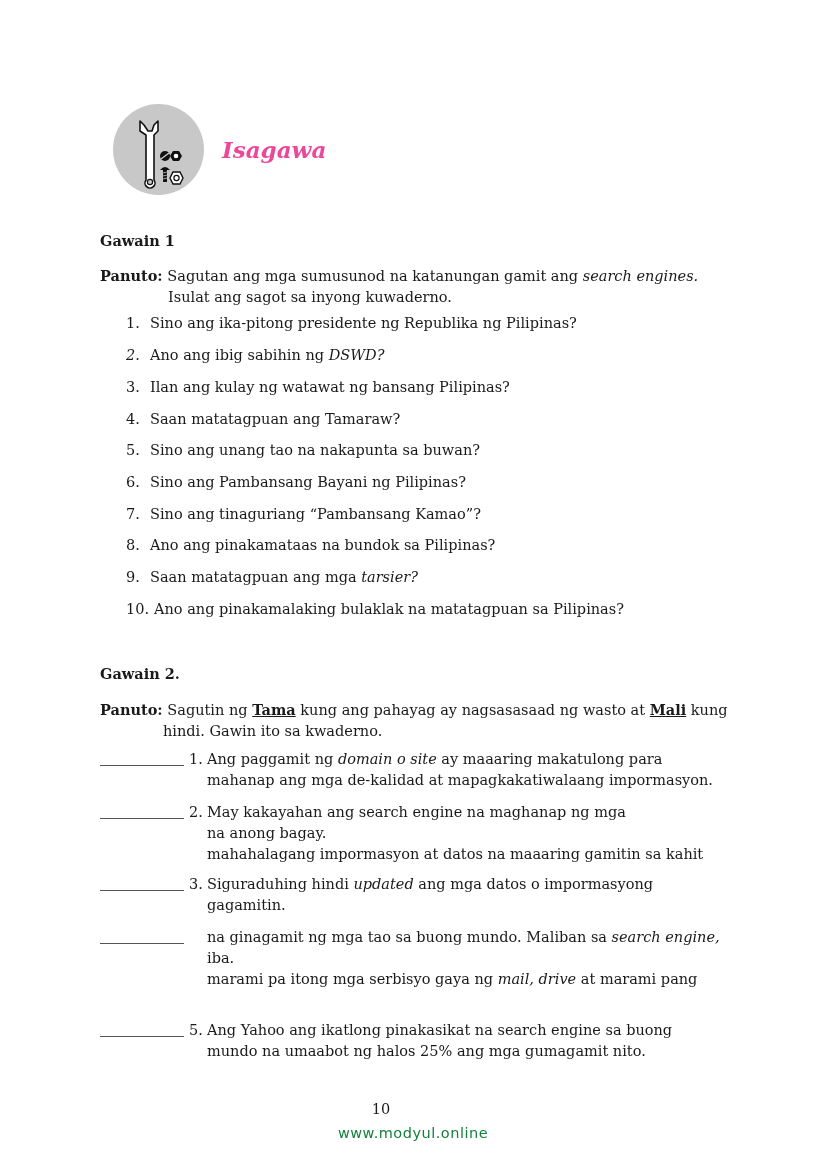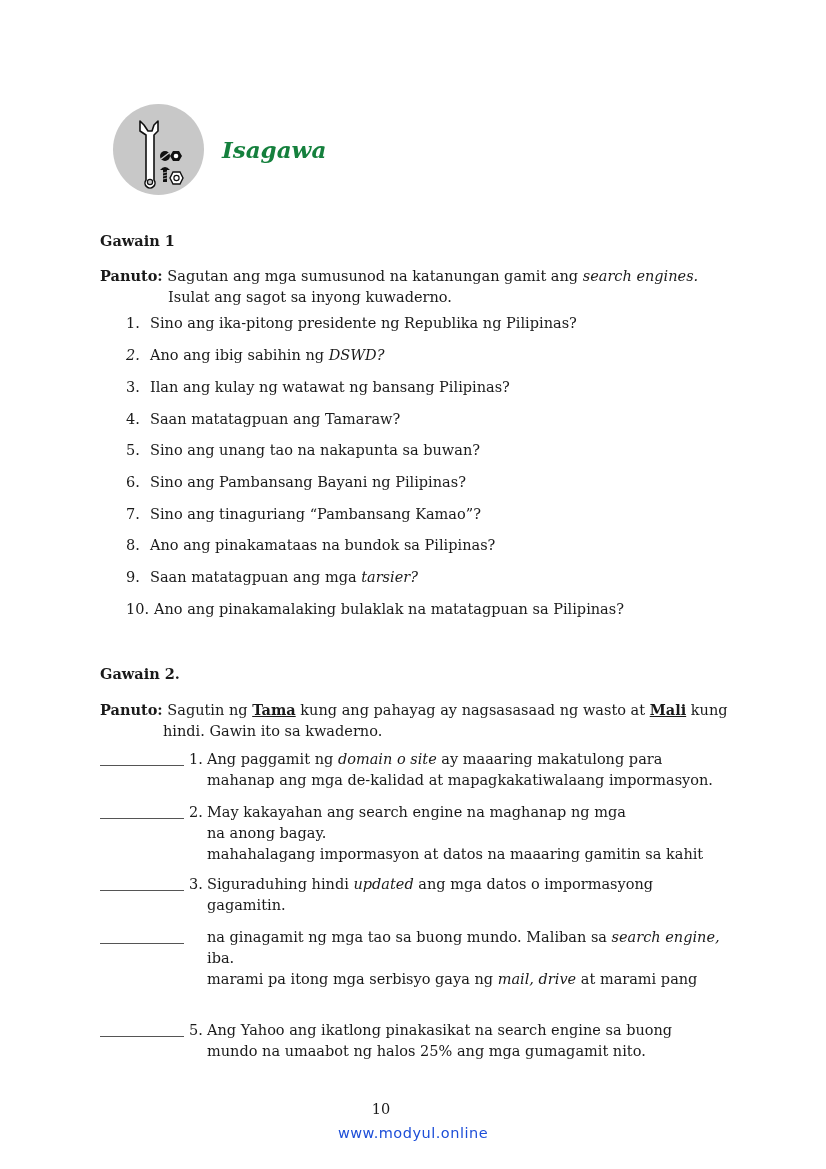--- a/index.html
+++ b/index.html
@@ -1,32 +1,32 @@
 <!DOCTYPE html>
 <html><head>
   <meta charset="utf-8">
   <style>
     html, body { margin: 0; padding: 0; background: #ffffff; }
     body { width: 826px; height: 1169px; position: relative; overflow: hidden;
            font-family: "DejaVu Serif", "Liberation Serif", serif; color: #1a1a1a; }
     .abs { position: absolute; }
     .icon-circle { left: 113px; top: 104px; width: 91px; height: 91px; border-radius: 50%; background: #c8c8c8; }
     .icon-circle svg { width: 91px; height: 91px; display: block; }
-    .title { left: 222px; top: 136px; font-family: "DejaVu Serif", serif; font-weight: bold; font-style: italic; font-size: 23px; color: #15803d; }
+    .title { left: 222px; top: 136px; font-family: "DejaVu Serif", serif; font-weight: bold; font-style: italic; font-size: 23px; color: #ec4899; }
     .heading { font-weight: bold; font-size: 14.5px; }
     .txt { font-size: 14.5px; line-height: 28px; }
     .panuto-label { font-weight: bold; }
     .q { left: 126px; font-size: 14.5px; }
     .q .num { display: inline-block; width: 24px; }
     .blank { left: 100px; width: 84px; border-bottom: 1px solid #555; height: 0; }
     .item { left: 189px; font-size: 14.5px; line-height: 21px; }
     .item .num { display: inline-block; width: 18px; }
     .item .cont { padding-left: 18px; }
     .pagenum { left: 0; width: 762px; text-align: center; top: 1101px; font-size: 14.5px; }
-    .watermark { left: 0; width: 826px; text-align: center; top: 1125px; font-family: "DejaVu Sans", sans-serif; font-size: 14.5px; color: #1d4ed8; letter-spacing: 0.5px; }
+    .watermark { left: 0; width: 826px; text-align: center; top: 1125px; font-family: "DejaVu Sans", sans-serif; font-size: 14.5px; color: #15803d; letter-spacing: 0.5px; }
     u b, b u { text-decoration: underline; }
     i { font-style: italic; }
   </style>
 </head>
 <body>
 
 <div class="abs icon-circle">
   <svg viewBox="0 0 91 91" xmlns="http://www.w3.org/2000/svg">
 
     <path d="M27 17 L27 27 L33 31 L33 76 A5 5 0 1 0 41 76 L41 31 L45 27 L45 17 L41 21 L39 27 L35 27 L31 21 Z" fill="#fff" stroke="#111" stroke-width="1.6" stroke-linejoin="round"></path>

